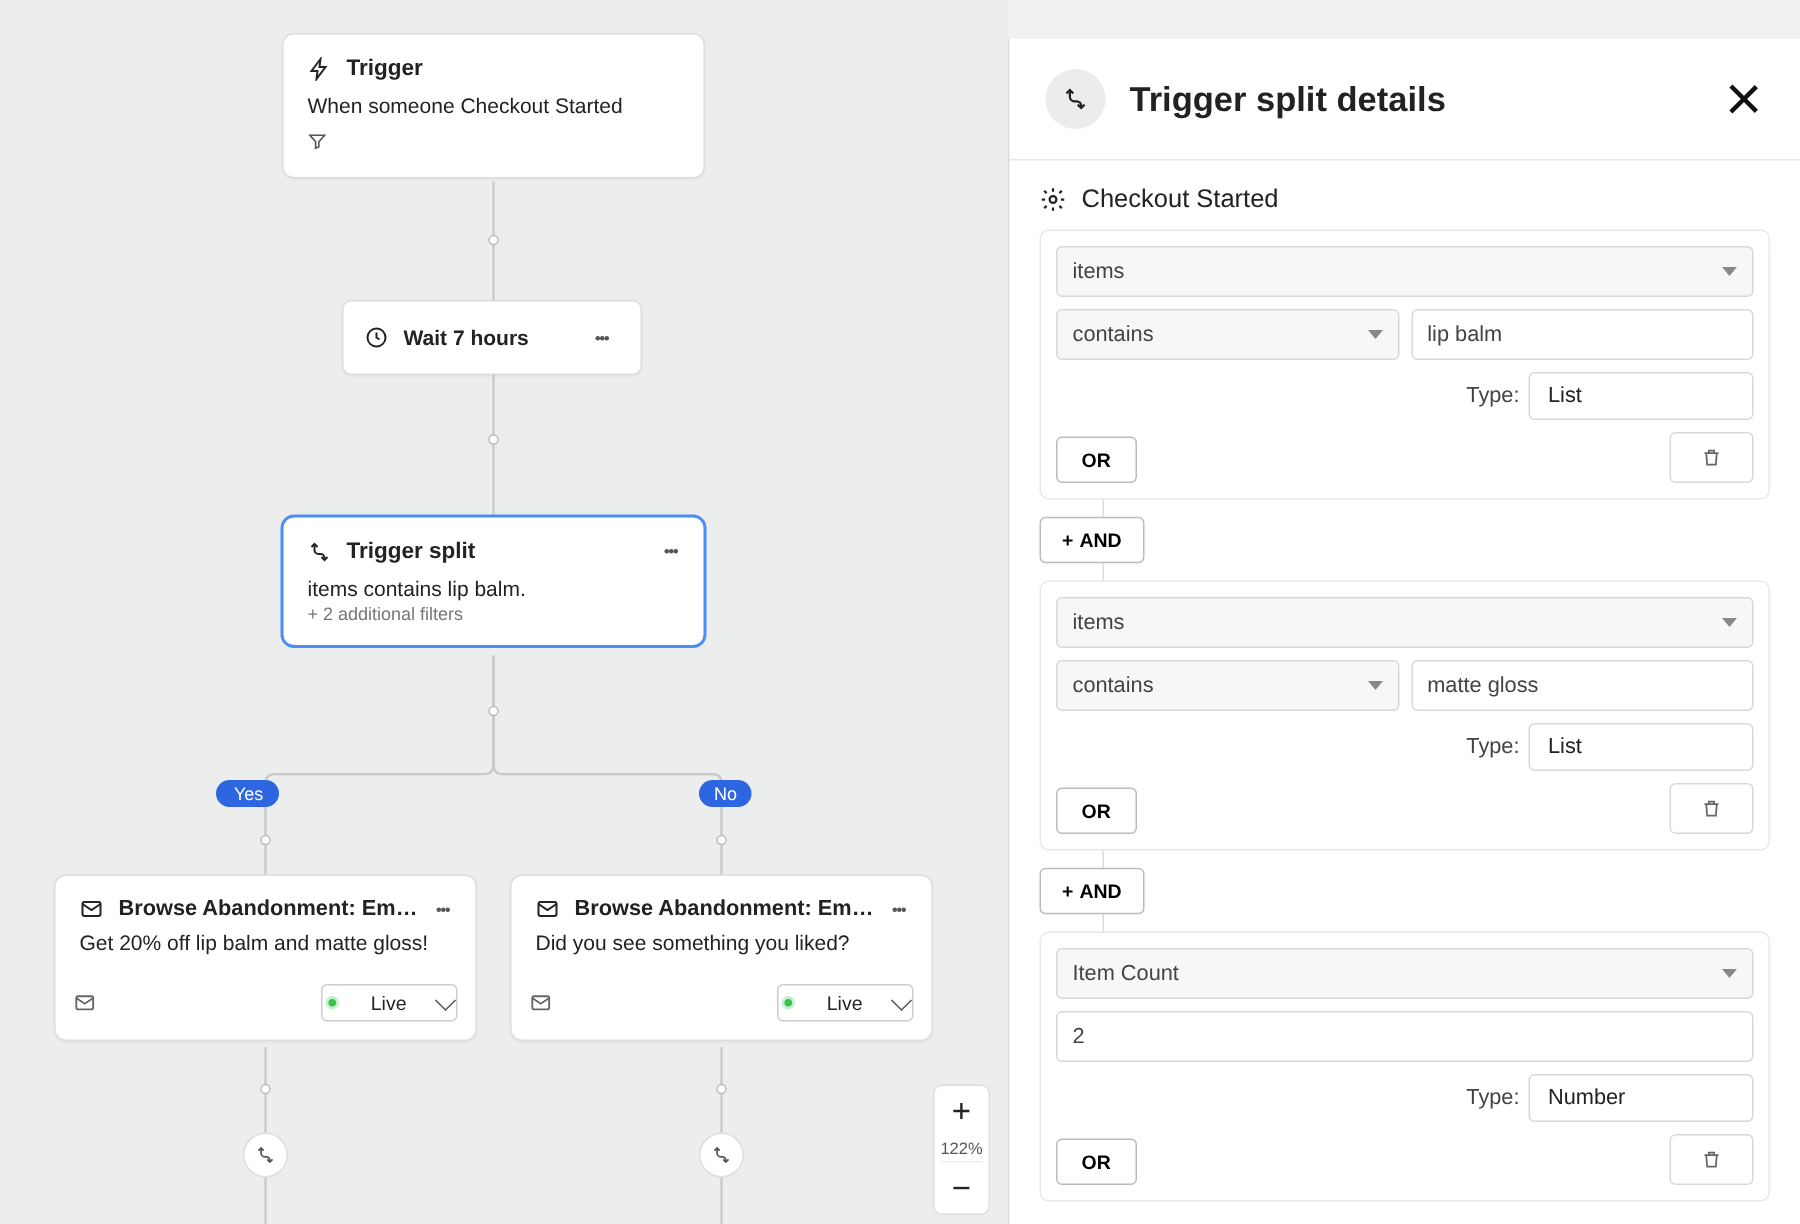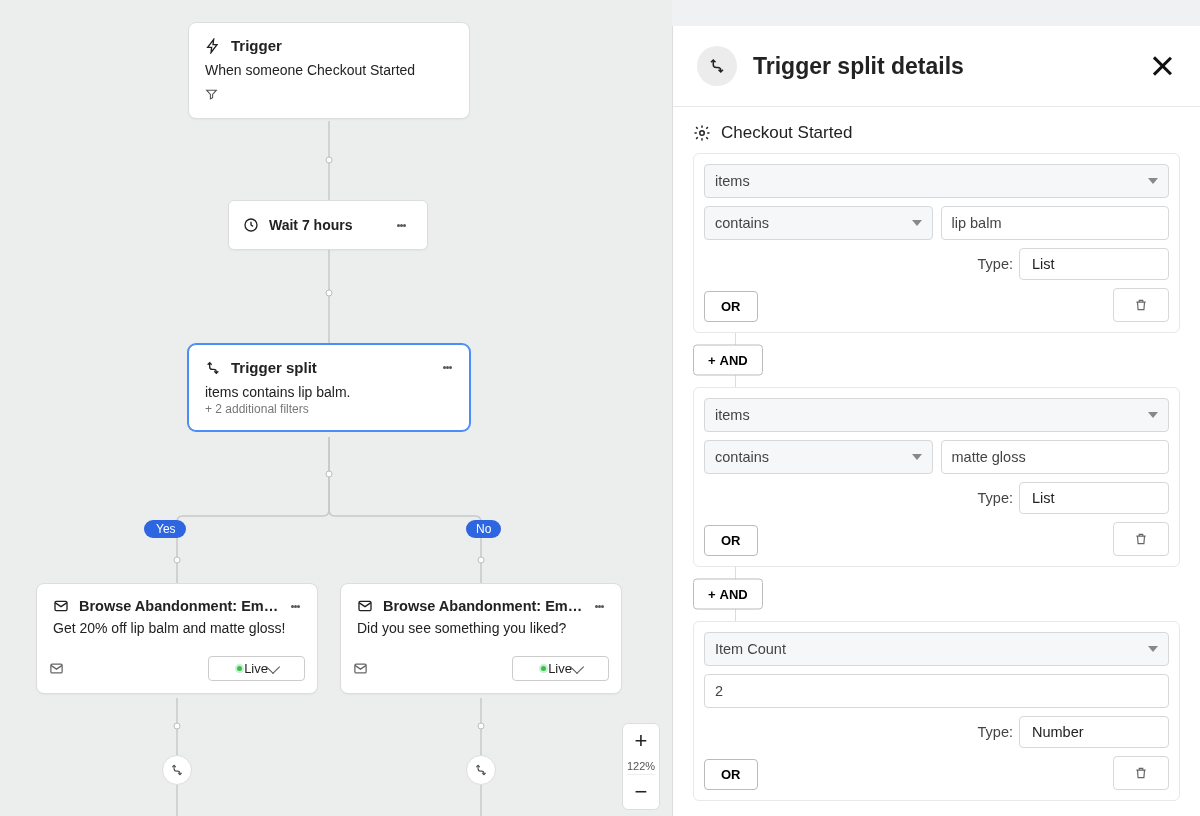--- a/index.html
+++ b/index.html
@@ -97,22 +97,22 @@
 .email-node .head { padding-bottom: 6px; }
 .email-node .body { padding-bottom: 12px; }
 .email-foot {
   padding: 8px 12px 12px 12px;
   display: flex; align-items: center; justify-content: space-between;
 }
 .live-pill {
   border: 1px solid #ccc;
   border-radius: 4px;
   display: flex; align-items: center;
-  padding: 4px 26px;
-  gap: 0;
+  padding: 4px 2px;
+  gap: 21px;
   font-size: 13px;
   cursor: pointer;
 }
 .dot-live {
   width: 9px; height: 9px; border-radius: 50%;
   background: #3bbf4f;
   border: 2px solid #c7f0cf;
 }
 .chev-down {
   width: 10px; height: 10px;

